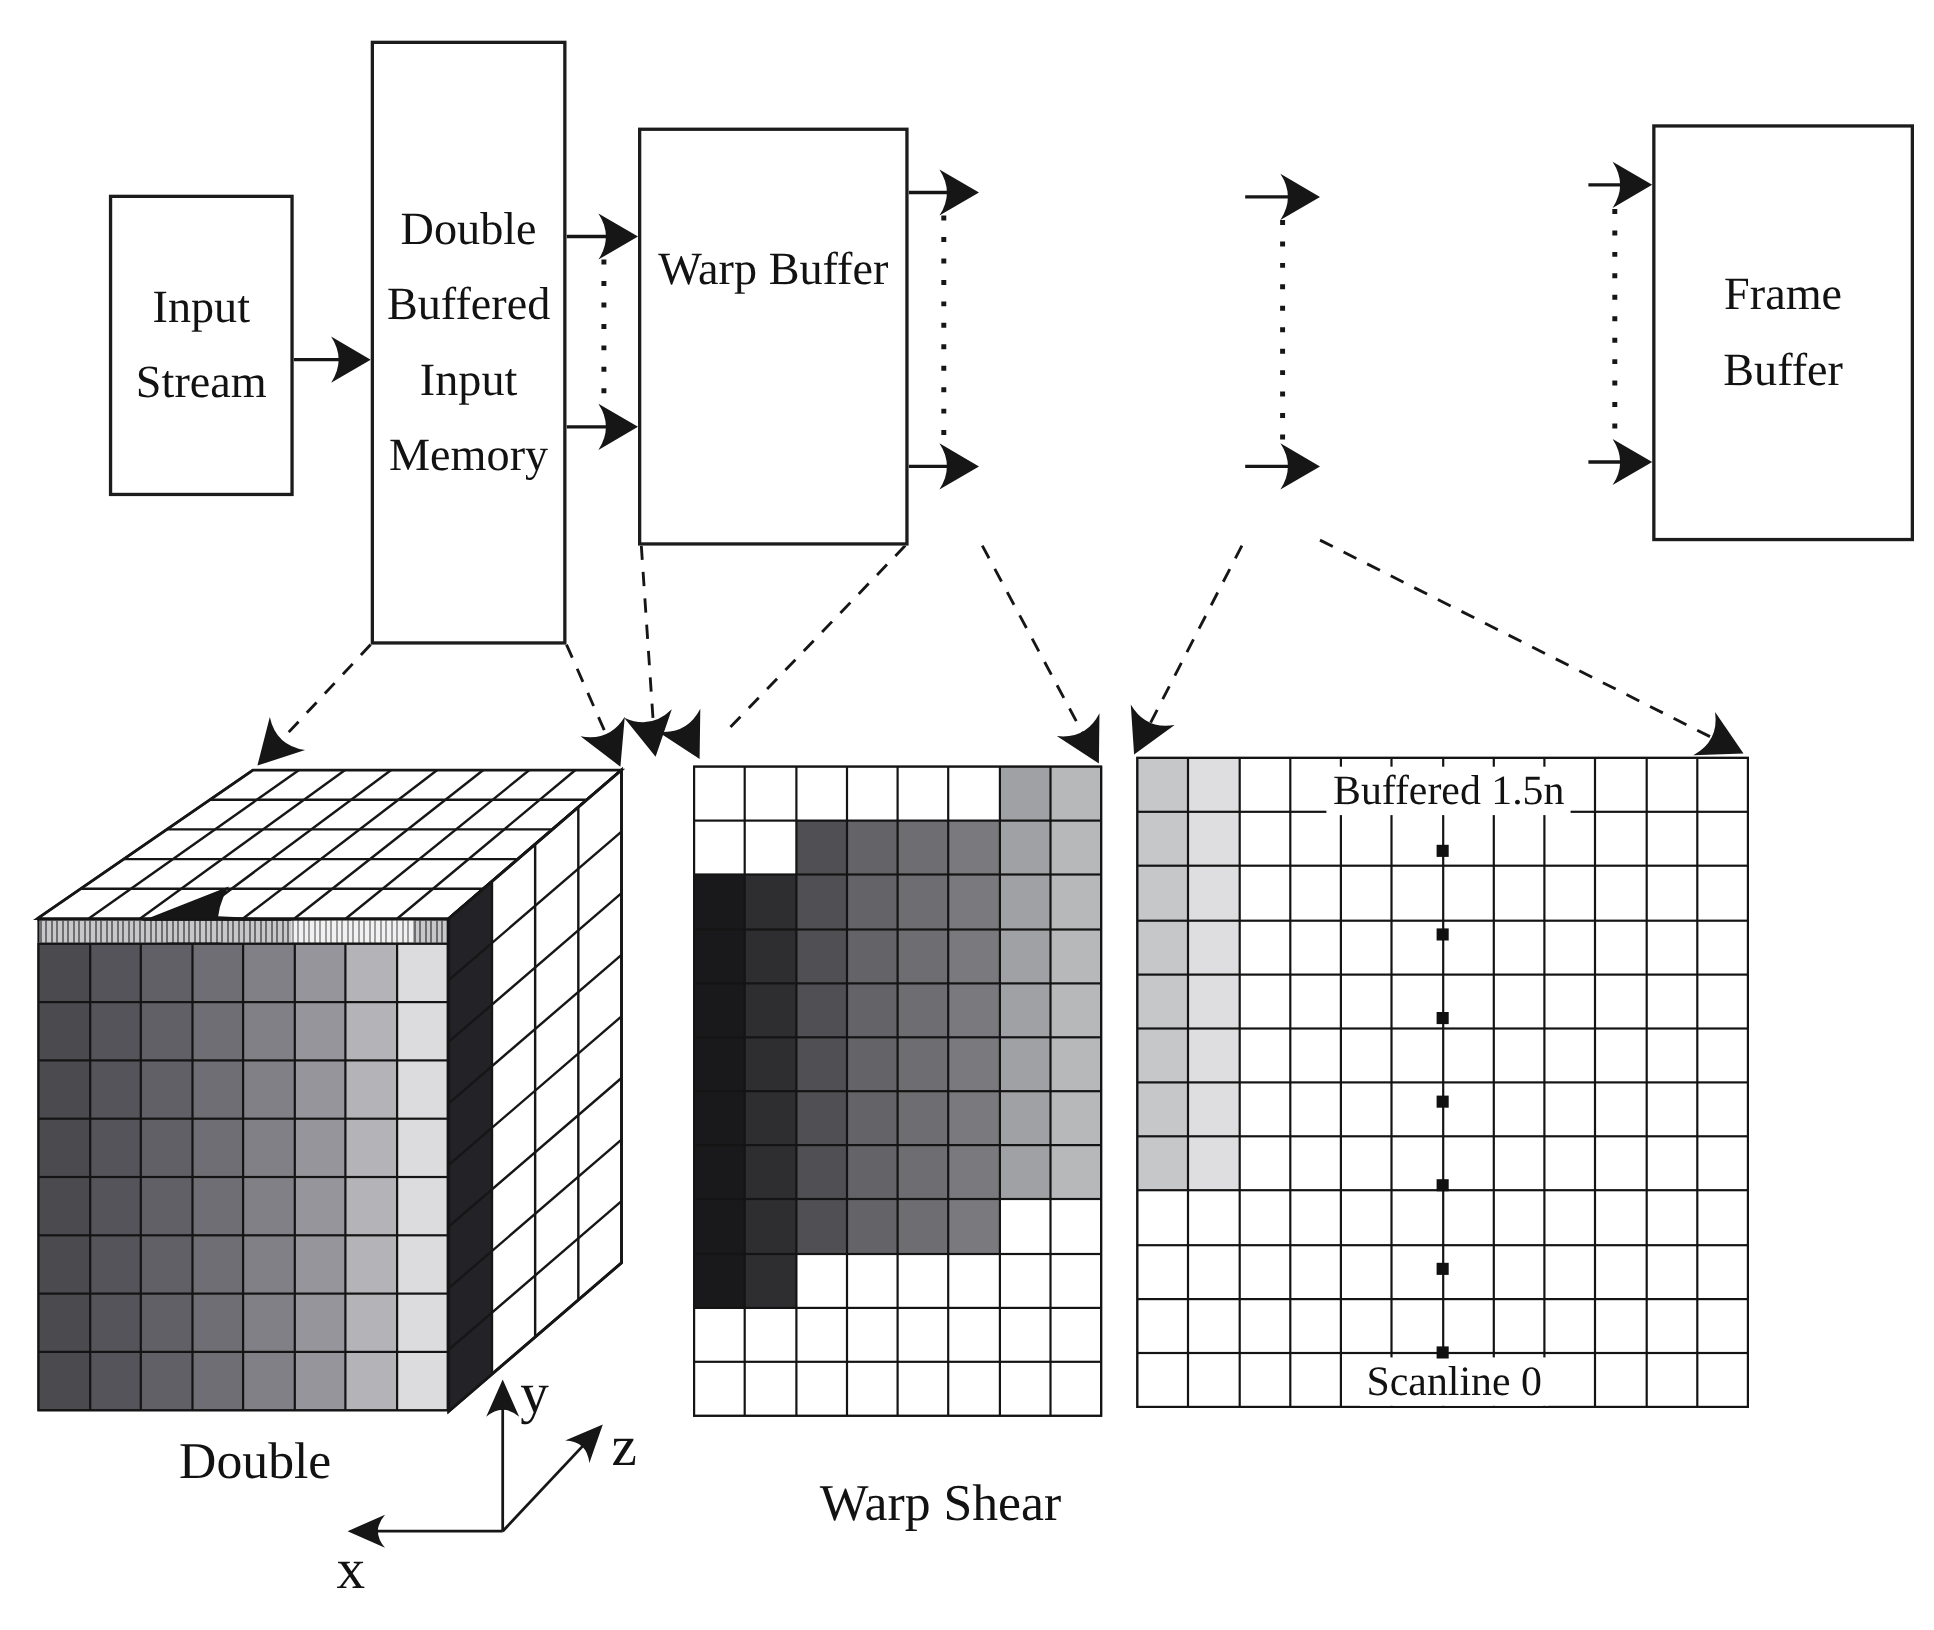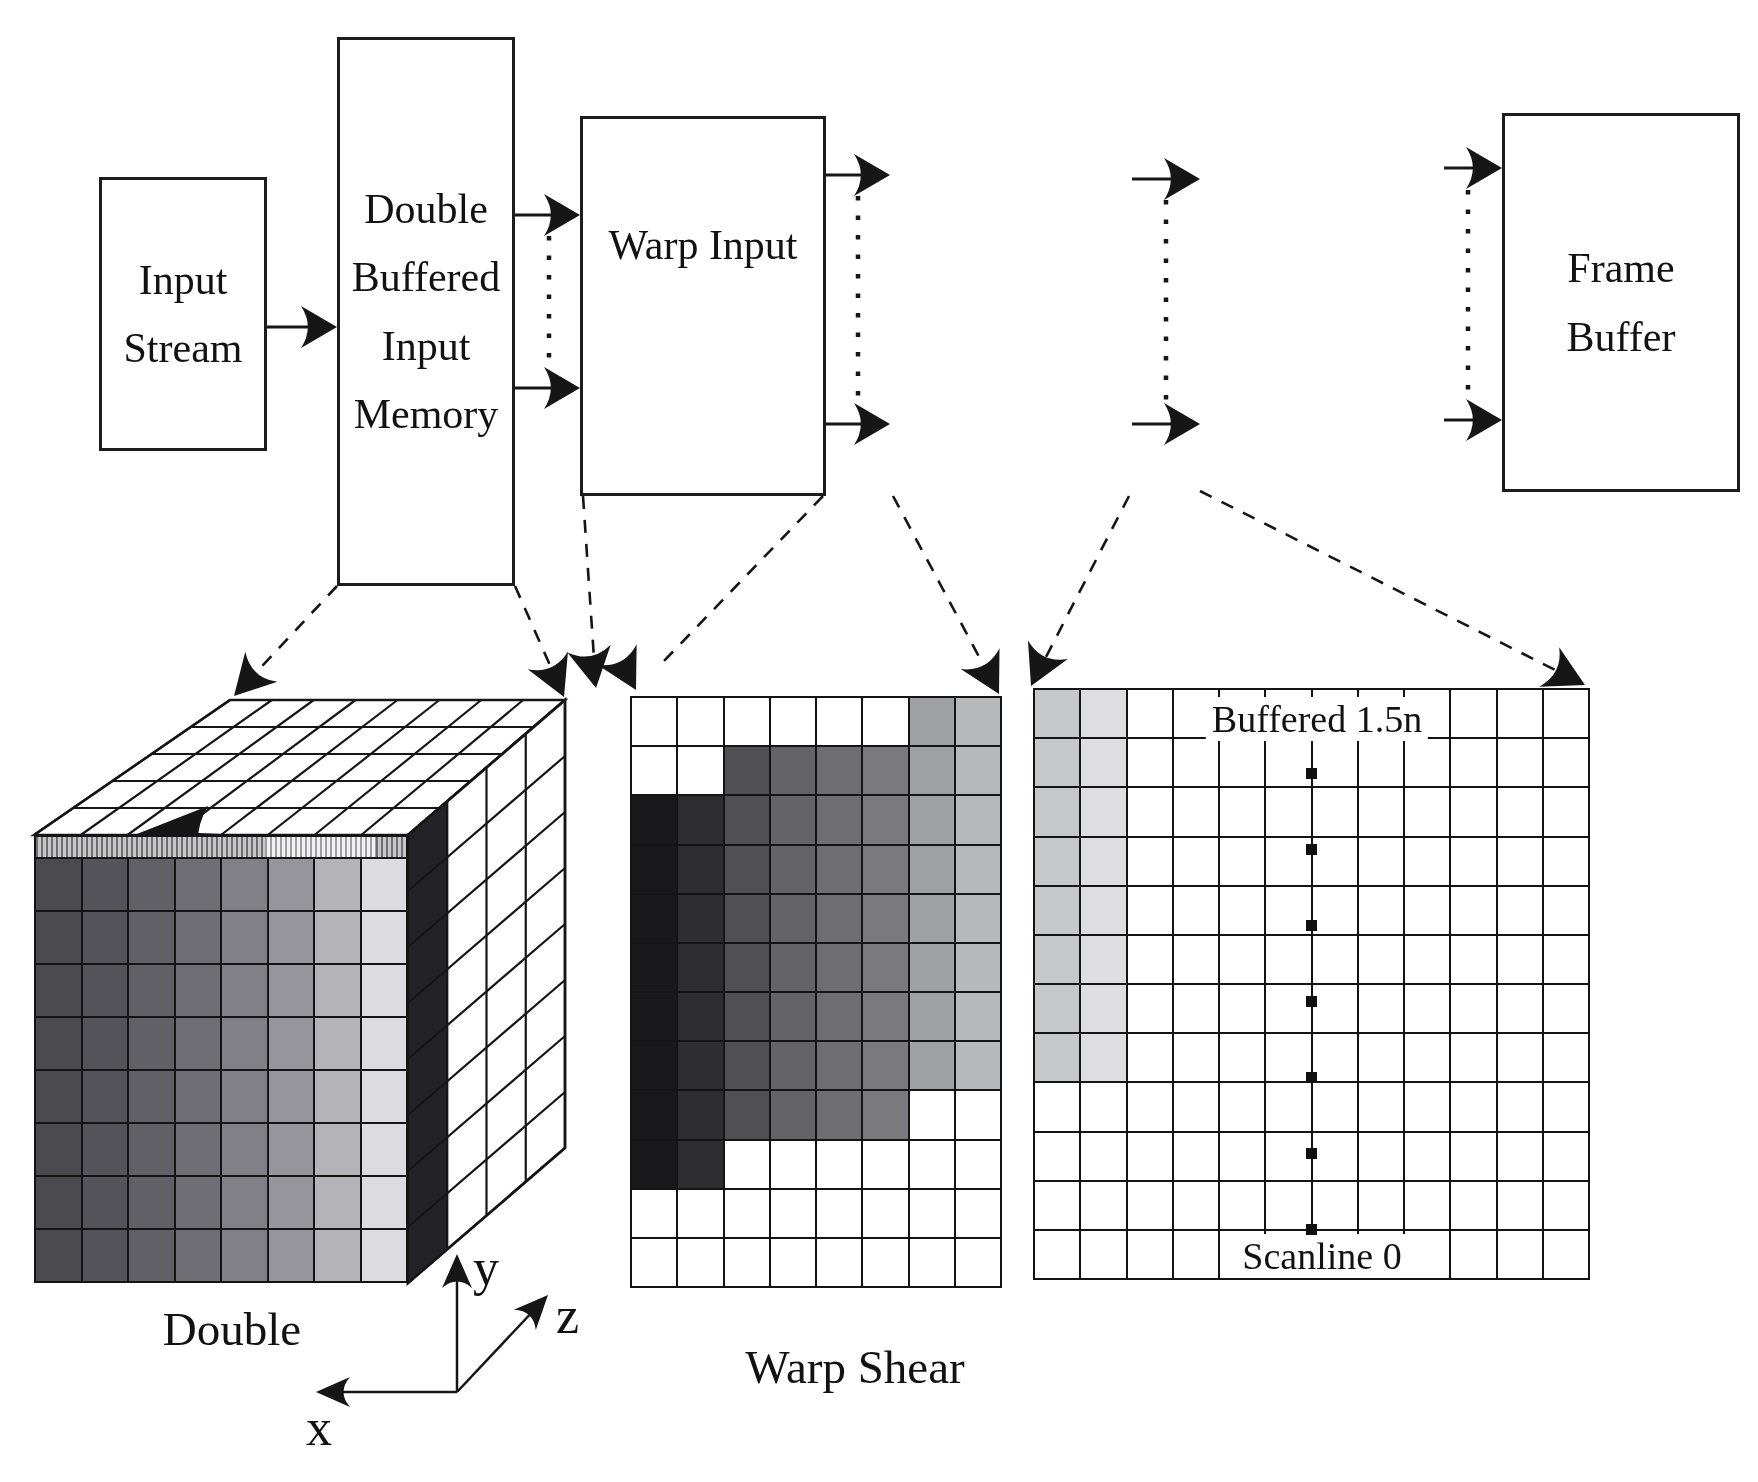--- a/index.html
+++ b/index.html
@@ -129,21 +129,21 @@
     <span>Input
 Stream</span>
   </div>
   <div class="pbox" style="left:337px;top:37px;width:178px;height:549px">
     <span>Double
 Buffered
 Input
 Memory</span>
   </div>
   <div class="pbox top-align" style="left:580px;top:116px;width:246px;height:380px">
-    <span>Warp Input</span>
+    <span>Warp Buffer</span>
   </div>
   <div class="pbox" style="left:1502px;top:113px;width:238px;height:379px">
     <span>Frame
 Buffer</span>
   </div>
 
   <div class="front-face">
     <div class="front-strip">
       <div class="front-strip-light"></div>
     </div>

